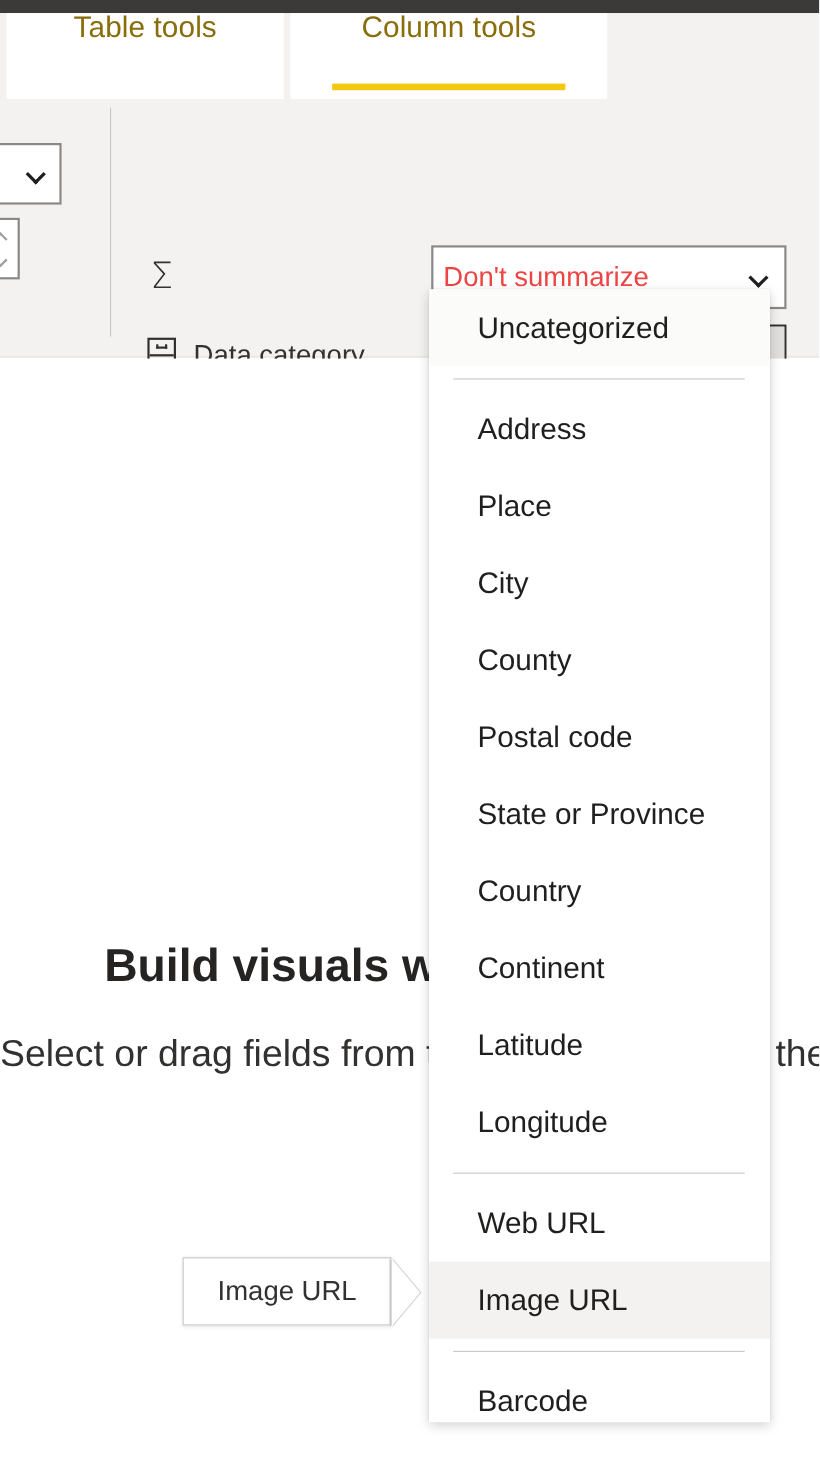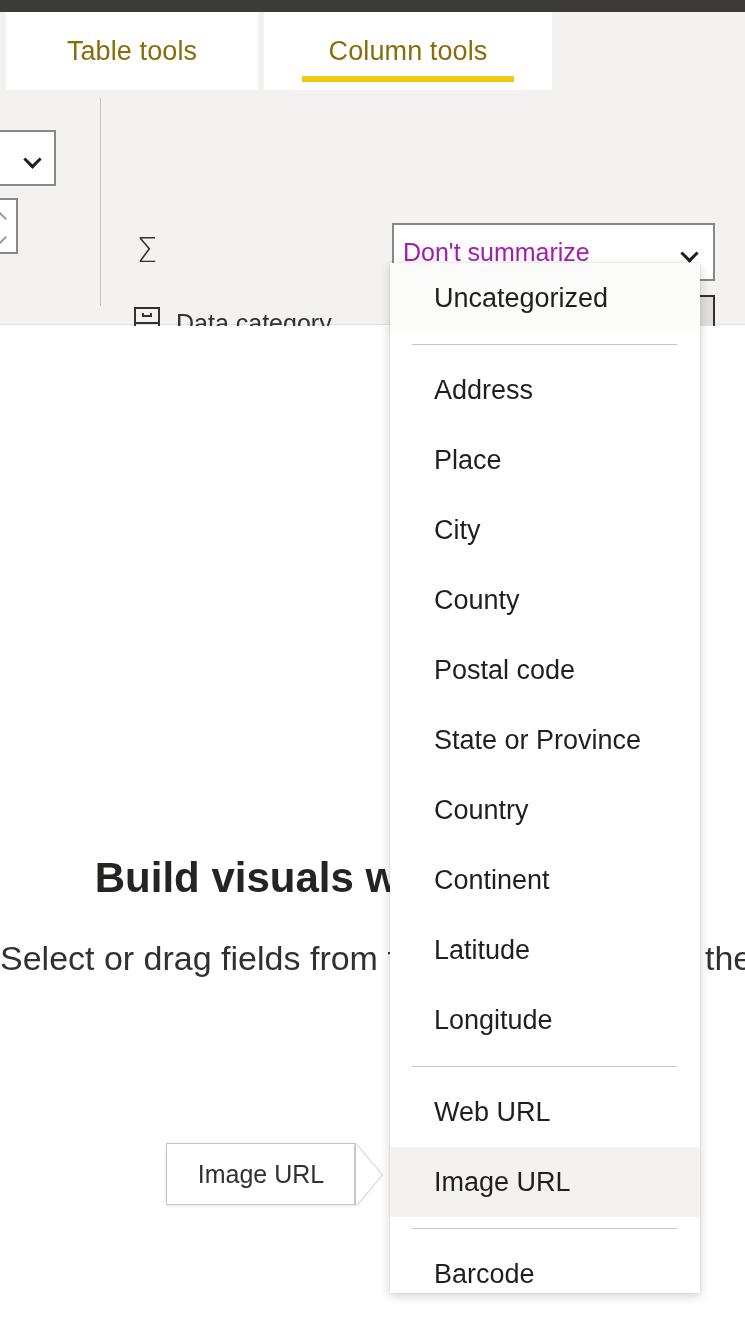--- a/index.html
+++ b/index.html
@@ -33,21 +33,21 @@
     left: 0; top: 12px;
     width: 745px; height: 78px;
     background: #f3f2f1;
   }
   .tab {
     position: absolute;
     top: 0;
     height: 78px;
     background: #ffffff;
     display: flex;
-    align-items: center;
+    align-items: flex-start;
     justify-content: center;
     box-sizing: border-box;
     cursor: default;
   }
   .tab-label {
     font-size: 27px;
     color: #8a6d0b;
     letter-spacing: 0.1px;
     line-height: 1;
   }
@@ -203,21 +203,21 @@
     display: flex;
     align-items: center;
   }
   #combo-summarization {
     left: 392px; top: 133px;
     width: 323px; height: 58px;
     border: 2px solid #8a8886;
   }
   #combo-summarization .combo-text {
     font-size: 25px;
-    color: #a21caf;
+    color: #ef4444;
     padding-left: 9px;
     white-space: nowrap;
   }
   #combo-summarization .chev {
     position: absolute;
     right: 14px; top: 50%;
     transform: translateY(-50%);
   }
 
   #combo-datacategory {

